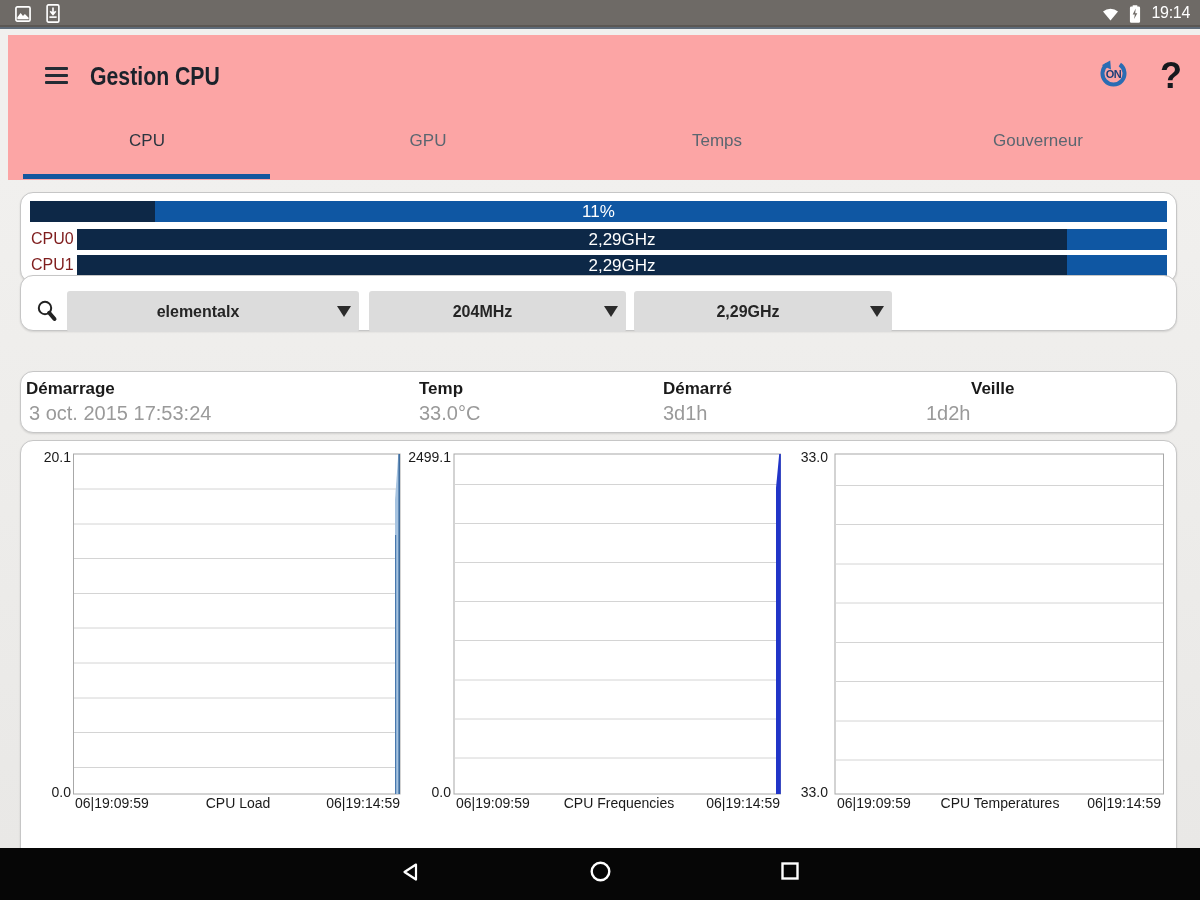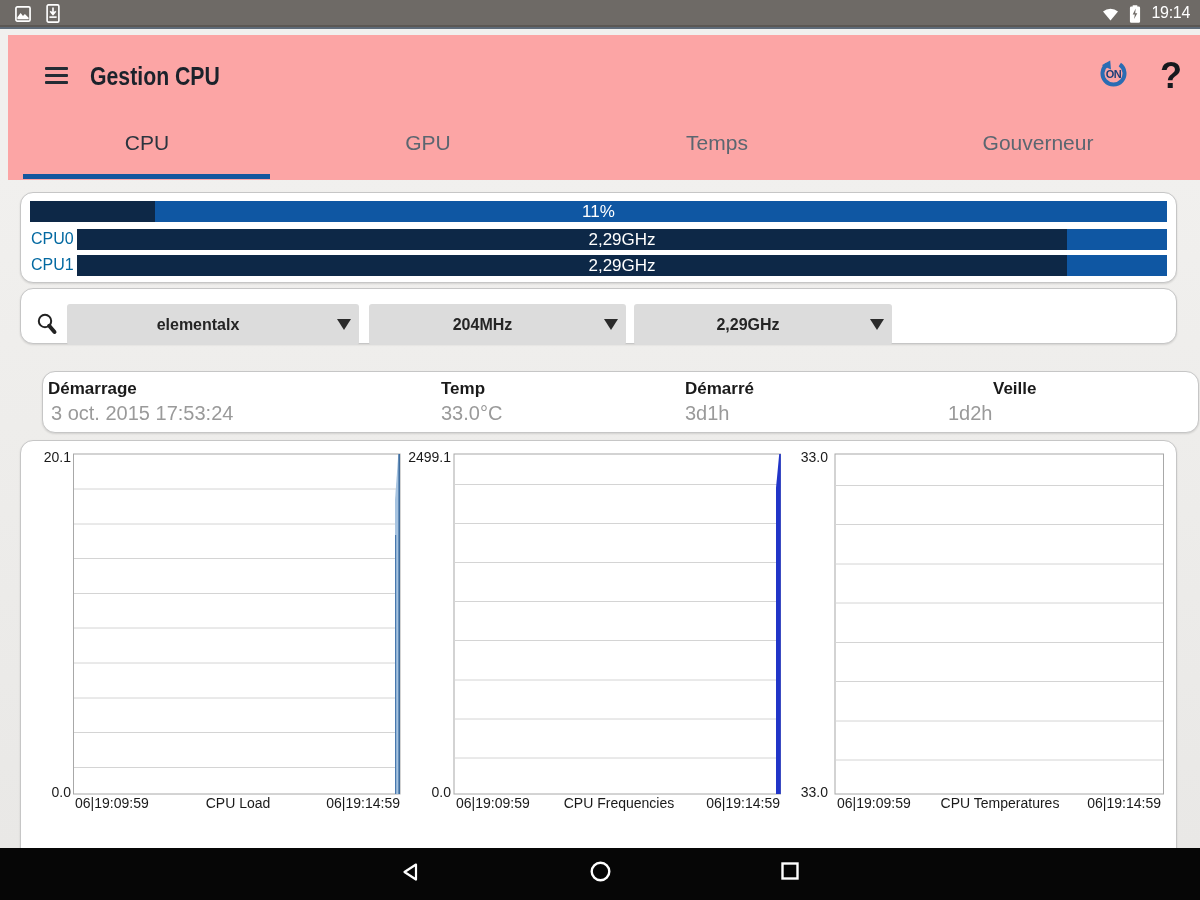--- a/index.html
+++ b/index.html
@@ -9,37 +9,37 @@
 
   
   #statusbar { left:0; top:0; width:1200px; height:27px; background:#6e6a66; border-bottom:2px solid #5b5753; }
   #time { right:10px; top:4px; color:#fff; font-size:16px; letter-spacing:-0.3px; }
 
   
   #appbar { left:8px; top:27px; width:1200px; height:145px; background:#fca5a5;margin-top:8px; }
   .hline { left:37px; width:23px; height:3px; background:#232c34; border-radius:1px; }
   #title { left:82px; top:27px; font-size:25px; font-weight:bold; color:#1b222b; transform:scaleX(0.85); transform-origin:left top; }
   #qmark { left:1152px; top:20px; font-size:36px; font-weight:bold; color:#15191e; }
-  .tab { top:96px; font-size:21px; color:#5b6670; width:200px; text-align:center; }
+  .tab { top:96px; font-size:17px; color:#5b6670; width:200px; text-align:center; }
   .tab.active { color:#2b353f; }
   #tabline { left:15px; top:139px; width:247px; height:5px; background:#14579e; }
 
   
   .card { left:20px; width:1157px; background:#fff; border:1px solid #c6c6c6; border-radius:13px; box-shadow:0 1px 2px rgba(0,0,0,0.12); }
   #card1 { top:192px; height:91px; }
-  #card2 { top:288px; height:56px; }
-  #card3 { top:371px; height:62px;margin-left:22px; }
+  #card2 { top:275px; height:56px; }
+  #card3 { top:371px; height:62px; }
   #card4 { top:440px; height:441px; }
 
   
   .bar { position:absolute; height:21px; overflow:hidden; }
   .bar .fill { position:absolute; left:0; top:0; bottom:0; background:#0d2847; }
   .bar .rest { position:absolute; right:0; top:0; bottom:0; background:#0f57a3; }
   .bar .lbl { position:absolute; left:0; right:0; top:0; bottom:0; color:#fff; font-size:17px; text-align:center; line-height:22px; }
-  .cpulbl { position:absolute; color:#0369a1; font-size:16px;text-align:right; }
+  .cpulbl { position:absolute; color:#7f1d1d; font-size:16px;text-align:right; }
 
   
   .dd { position:absolute; top:15px; height:41px; background:#dcdcdc; border-radius:3px; }
   .dd .txt { position:absolute; left:0; top:0; bottom:0; font-weight:bold; font-size:16px; color:#252525; text-align:center; line-height:41px; }
   .dd .tri { position:absolute; top:15px; width:0; height:0; border-left:7px solid transparent; border-right:7px solid transparent; border-top:11px solid #2b2b2b; }
 
   
   .c3lbl { position:absolute; top:7px; font-size:17px; font-weight:bold; color:#1a1a1a; }
   .c3val { position:absolute; top:30px; font-size:20px; color:#9a9a9a; }
 </style>

